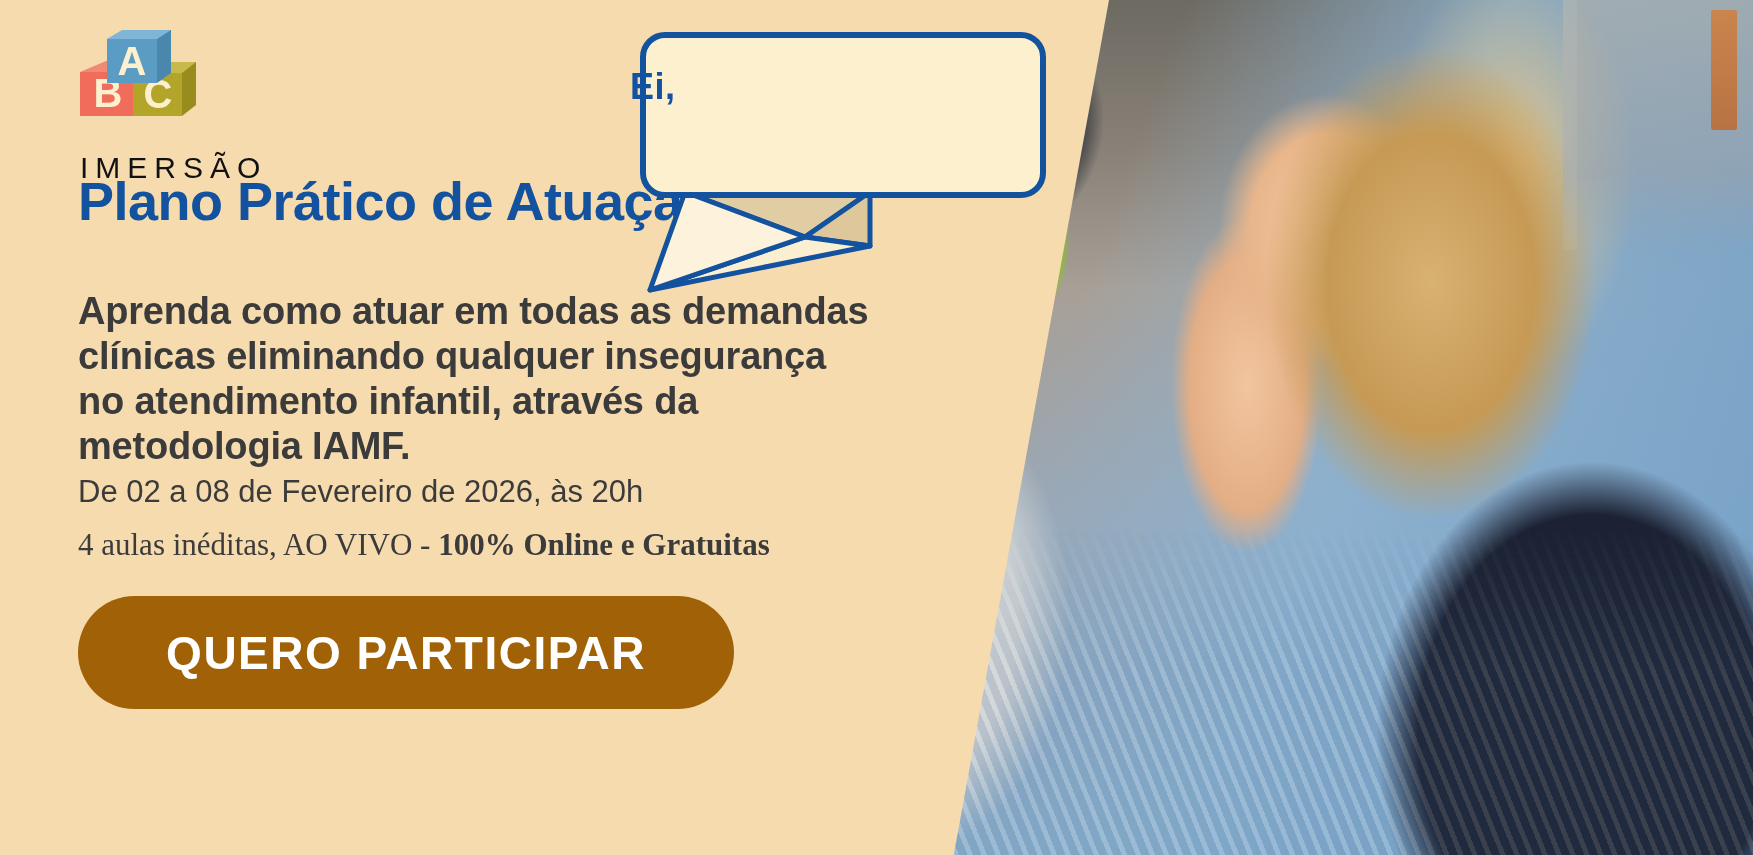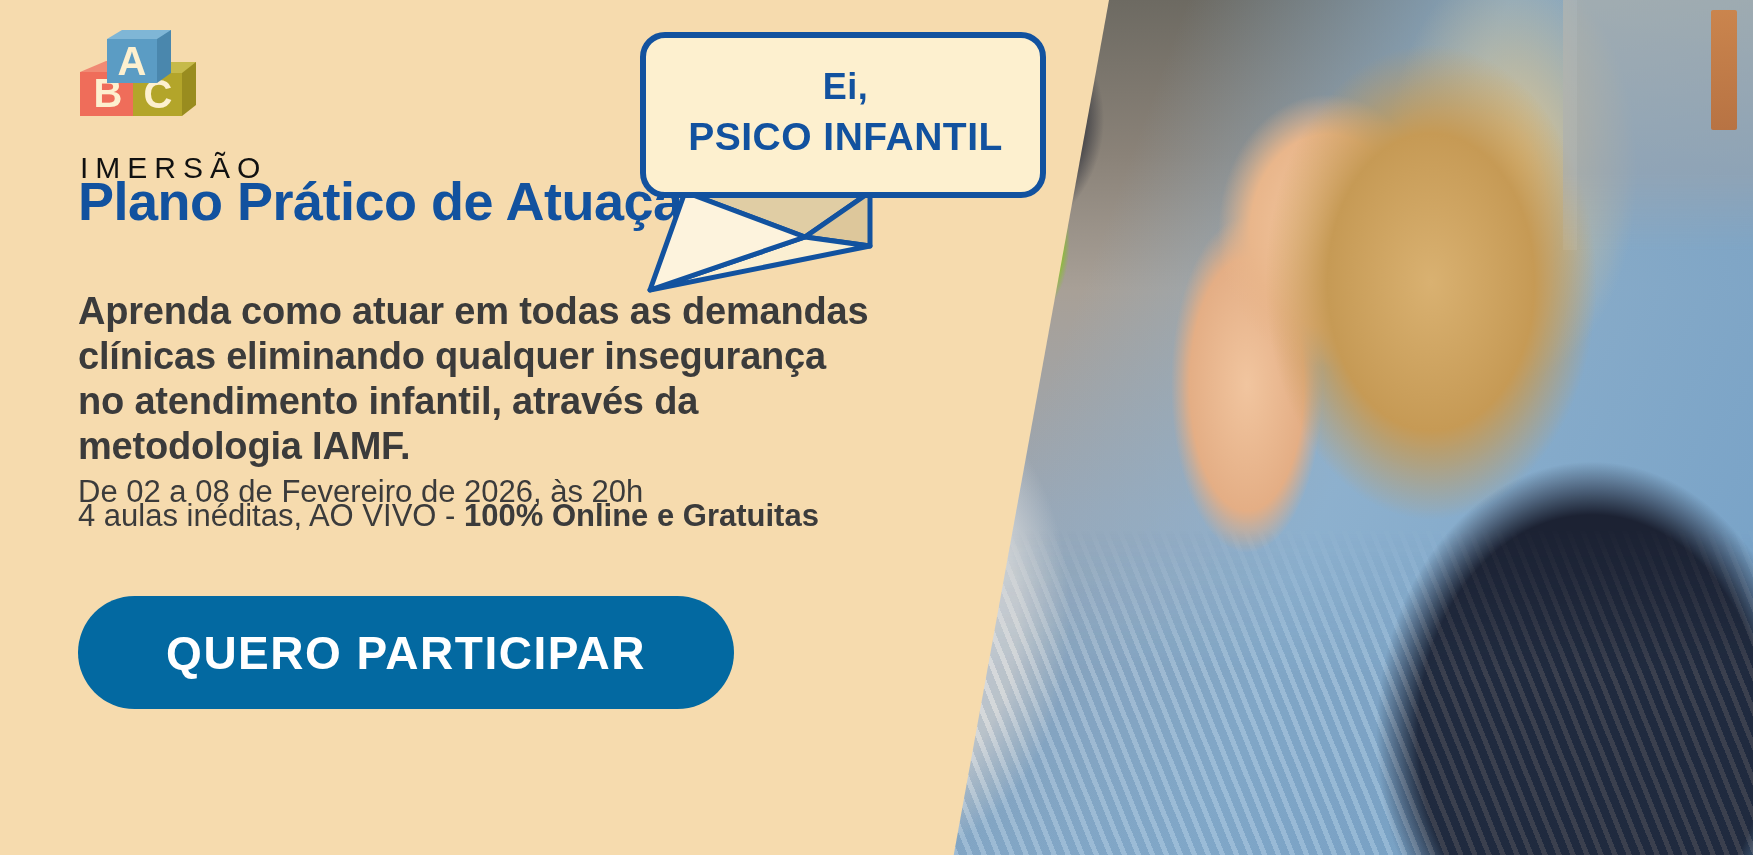--- a/index.html
+++ b/index.html
@@ -152,31 +152,31 @@
   
   .detail {
     position: absolute;
     left: 0px;
     font-size: 31px;
     color: #3b3b3b;
     font-weight: 400;
     white-space: nowrap;
   }
   .detail-1 { top: 462px; margin-top: 12px; }
-  .detail-2 { top: 498px; }
+  .detail-2 { top: 527px; font-family: Liberation Serif, serif; }
   .detail-2 b { font-weight: 700; }
 
   
   .cta {
     position: absolute;
     left: 0px;
     top: 596px;
     width: 656px;
     height: 113px;
-    background: #0369a1;
+    background: #a16207;
     border: none;
     border-radius: 57px;
     color: #ffffff;
     font-size: 46px;
     font-weight: 700;
     letter-spacing: 1.5px;
     cursor: pointer;
     display: flex;
     align-items: center;
     justify-content: center;
@@ -189,24 +189,24 @@
     position: absolute;
     left: 630px;
     top: 22px;
     width: 425px;
     height: 300px;
     pointer-events: auto;
   }
   .bubble svg { display: block; }
   .bubble-text {
     position: absolute;
-    left: 8px;
+    left: 0;
     top: 44px;
     width: 415px;
-    text-align: center;
+    text-align: left;
     color: #12529f;
     font-weight: 700;
     line-height: 1.18;
     pointer-events: none;
   }
   .bubble-line1 { font-size: 36px; letter-spacing: 0.5px; }
   .bubble-line2 { font-size: 39px; letter-spacing: 0.5px; margin-top: 6px; }
 </style>
 </head>
 <body>
@@ -264,17 +264,16 @@
 
       <polygon points="55,170 240,170 175,215" fill="#e0cda4" stroke="#12529f" stroke-width="5" stroke-linejoin="round"></polygon>
       <polygon points="240,170 240,224 175,215" fill="#ddc79b" stroke="#12529f" stroke-width="5" stroke-linejoin="round"></polygon>
       <polygon points="175,215 240,224 20,268" fill="#fbefd2" stroke="#12529f" stroke-width="5" stroke-linejoin="round"></polygon>
       <polygon points="55,170 175,215 20,268" fill="#fdf3dd" stroke="#12529f" stroke-width="5" stroke-linejoin="round"></polygon>
 
       <rect x="13" y="13" width="400" height="160" rx="22" ry="22" fill="#fdf0cf" stroke="#12529f" stroke-width="6"></rect>
     </svg>
     <div class="bubble-text">
       <div class="bubble-line1">Ei,</div>
-      <div class="bubble-line2">PSICO INFANTIL</div>
     </div>
   </div>
 
 </div>
 
 </body></html>

